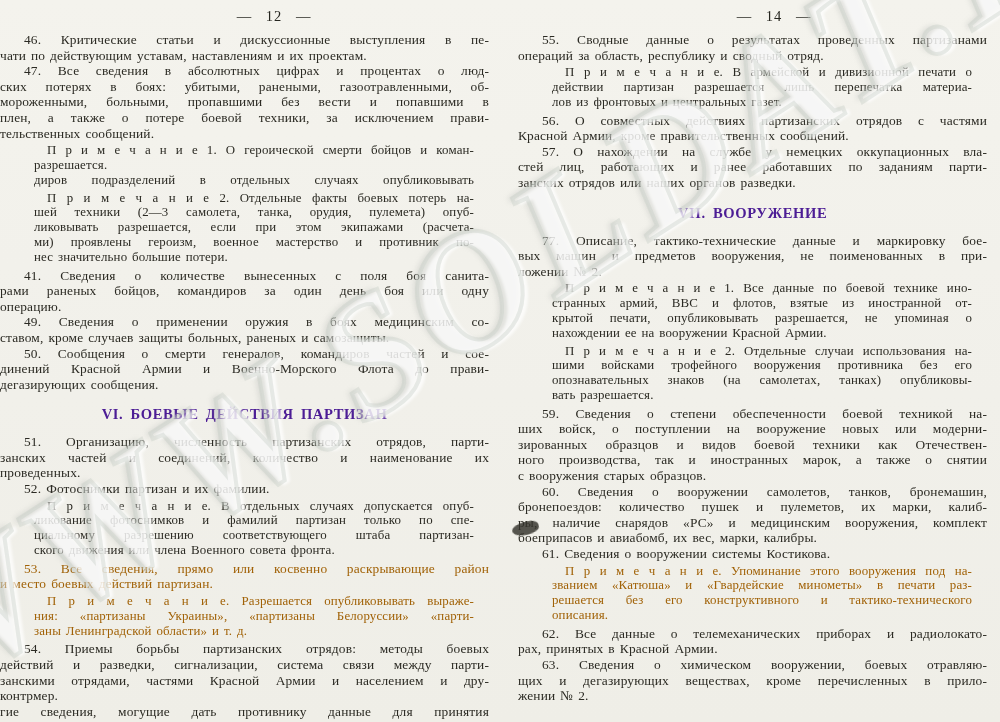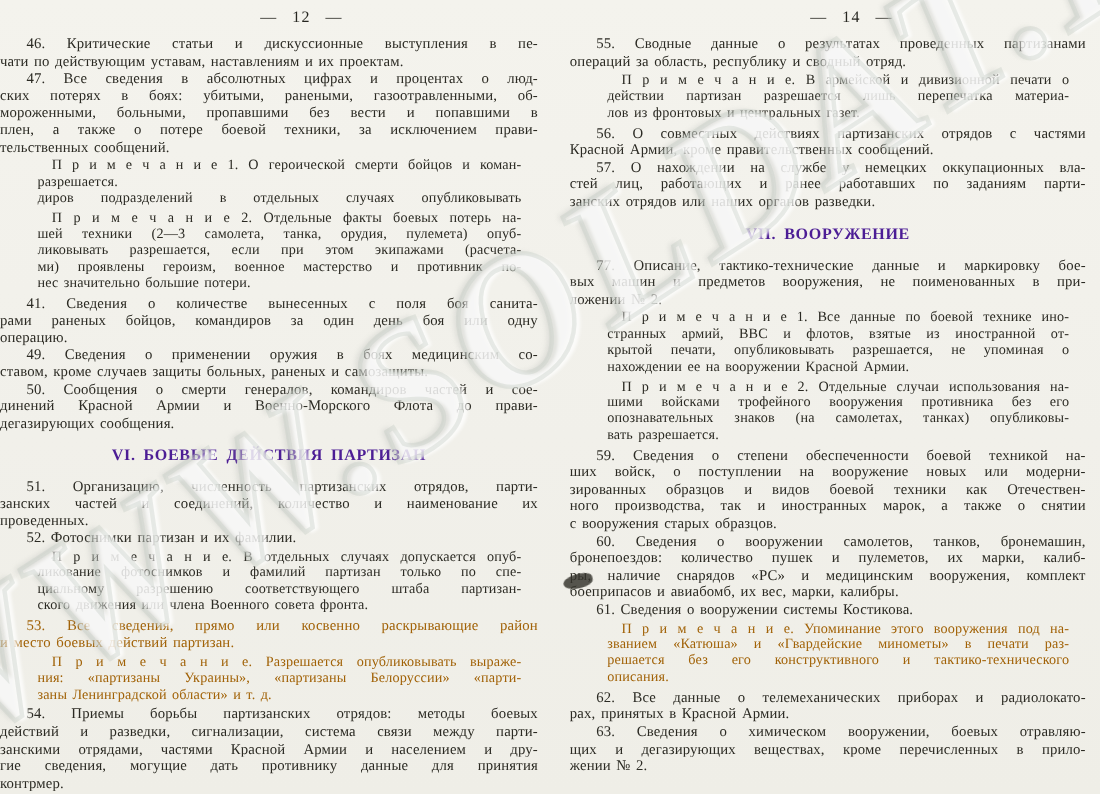--- a/index.html
+++ b/index.html
@@ -120,22 +120,22 @@
           </div>
           <div class="block note faded">
             <div class="line first j">П р и м е ч а н и е.  Разрешается опубликовывать выраже-</div>
             <div class="line j">ния: «партизаны Украины», «партизаны Белоруссии» «парти-</div>
             <div class="line">заны Ленинградской области» и т. д.</div>
           </div>
           <div class="block item">
             <div class="line first j">54. Приемы борьбы партизанских отрядов: методы боевых</div>
             <div class="line j">действий и разведки, сигнализации, система связи между парти-</div>
             <div class="line j">занскими отрядами, частями Красной Армии и населением и дру-</div>
+            <div class="line">контрмер.</div>
             <div class="line j">гие сведения, могущие дать противнику данные для принятия</div>
-            <div class="line">контрмер.</div>
           </div>
         </div>
       </div>
       <div class="page right">
         <div class="page-header">— 14 —</div>
         <div class="page-body">
           <div class="block item">
             <div class="line first j">55. Сводные данные о результатах проведенных партизанами</div>
             <div class="line">операций за область, республику и сводный отряд.</div>
           </div>

